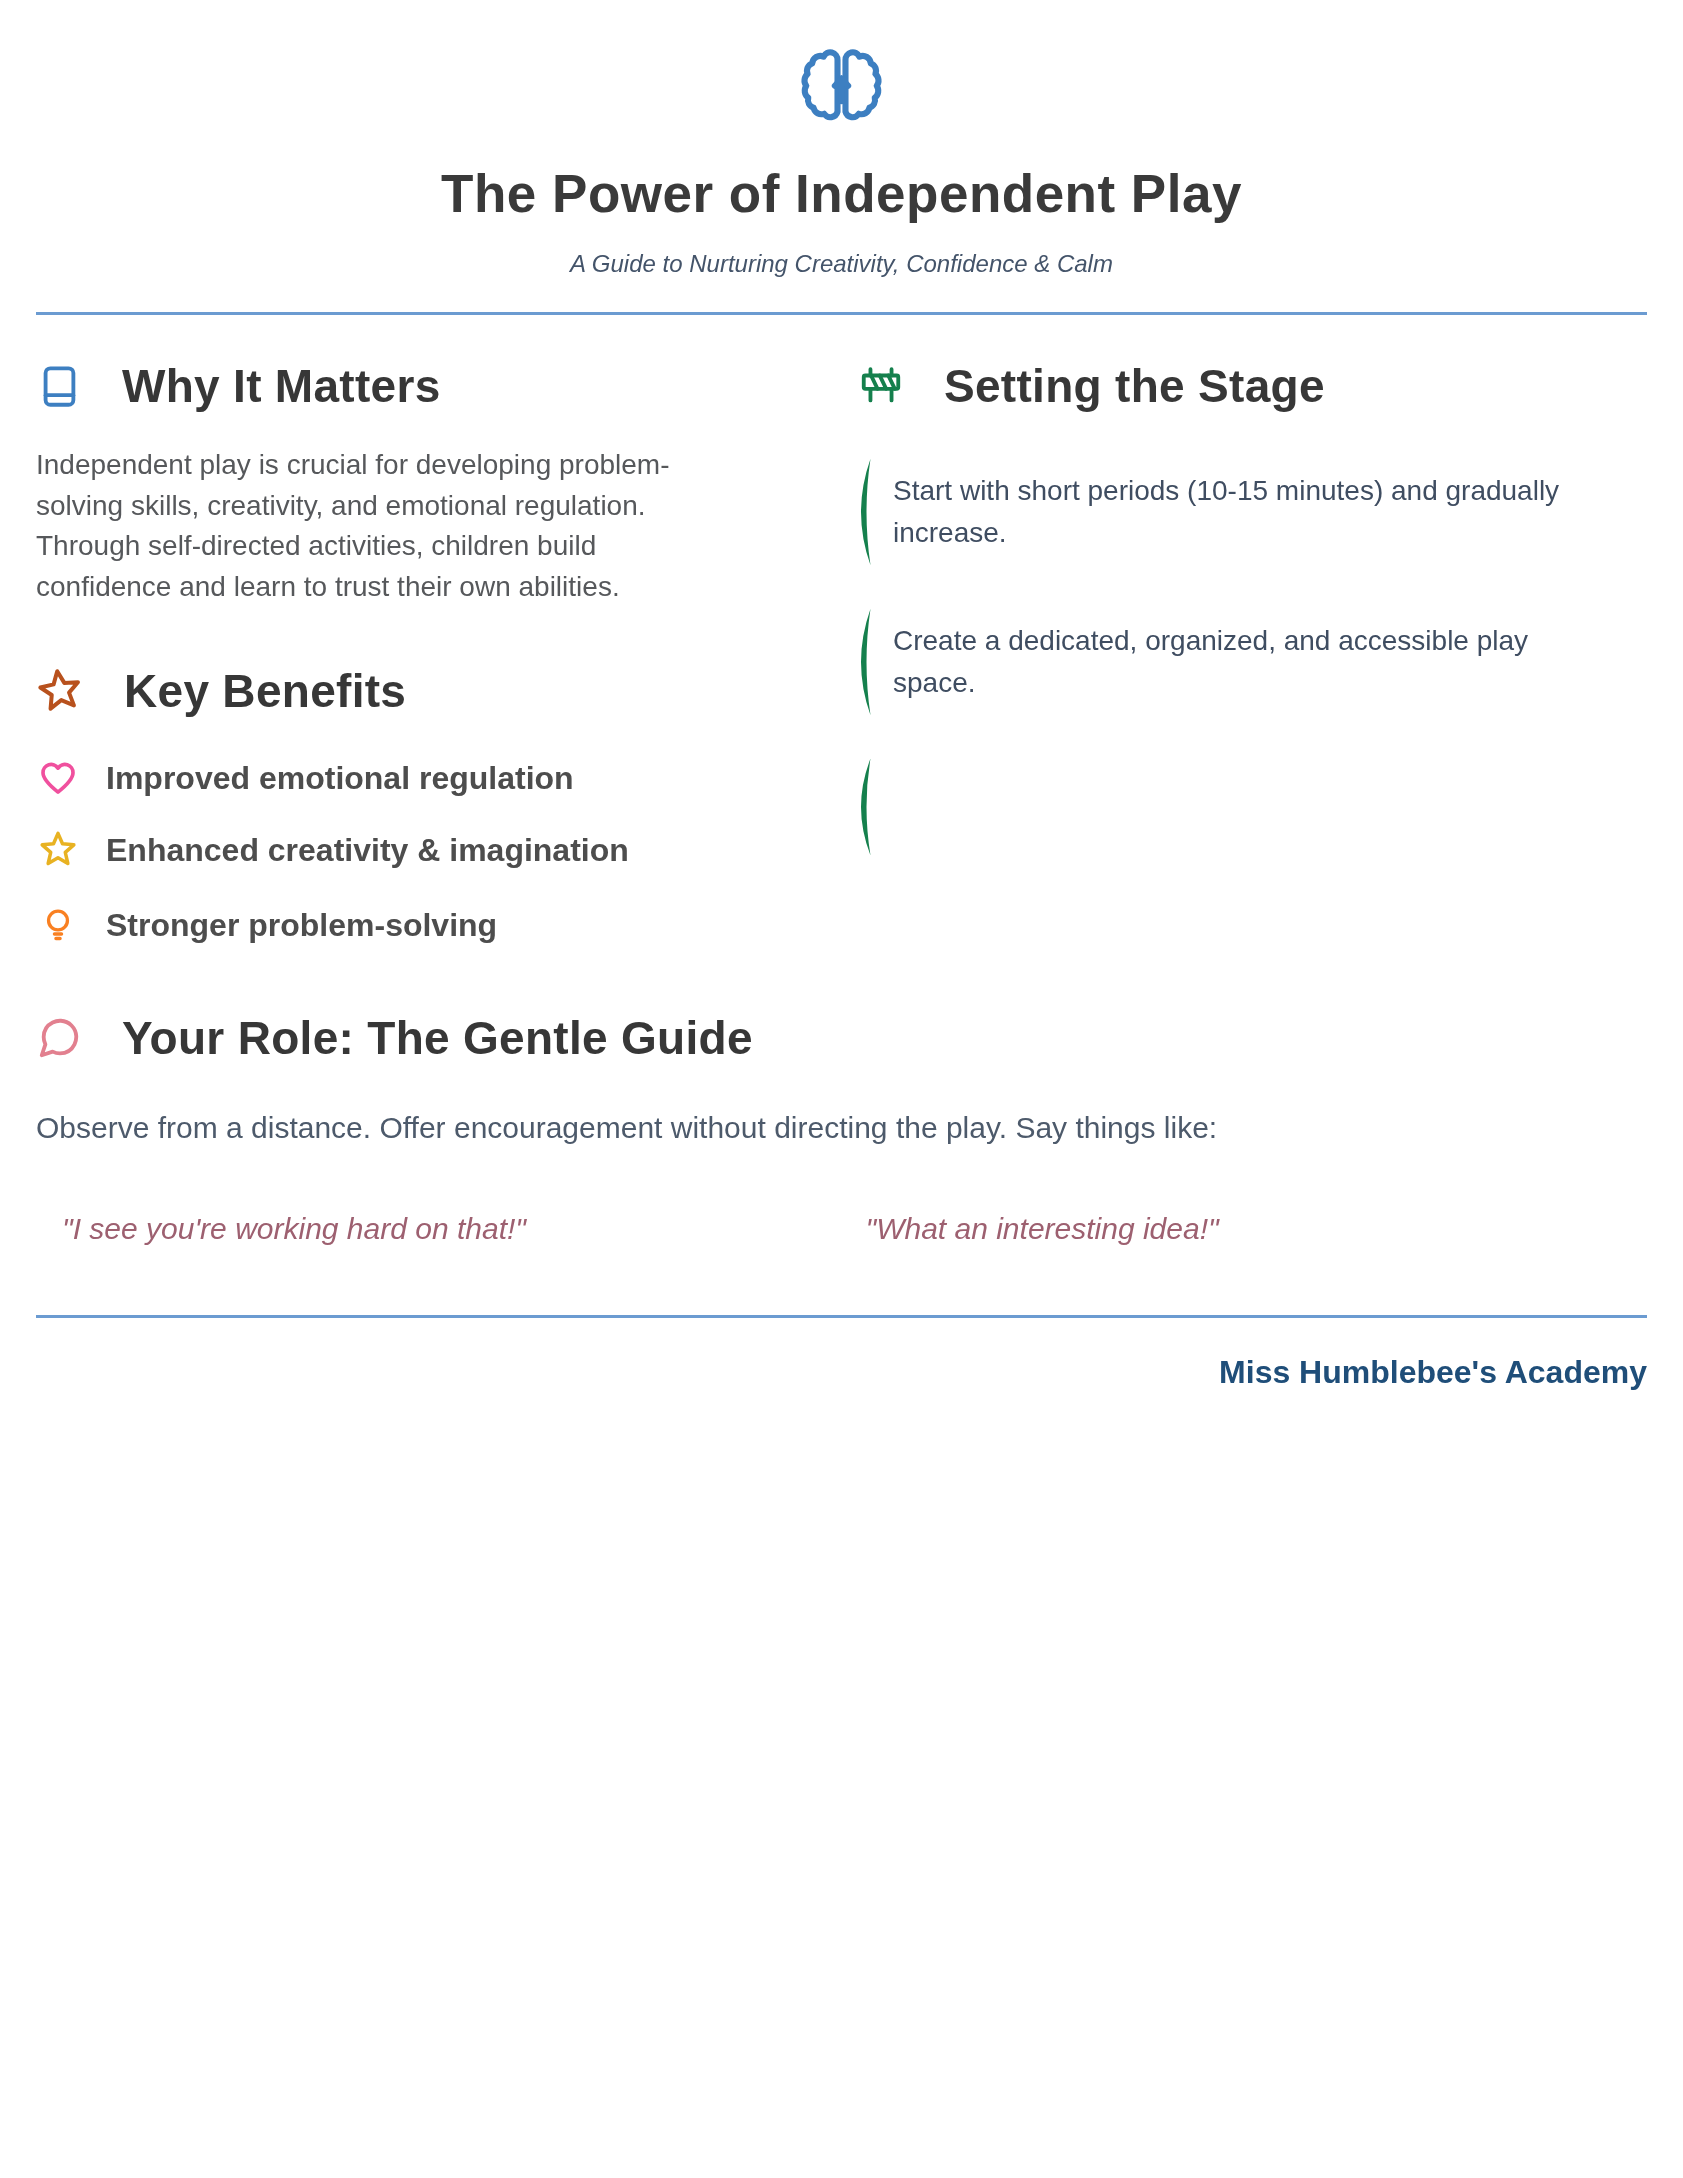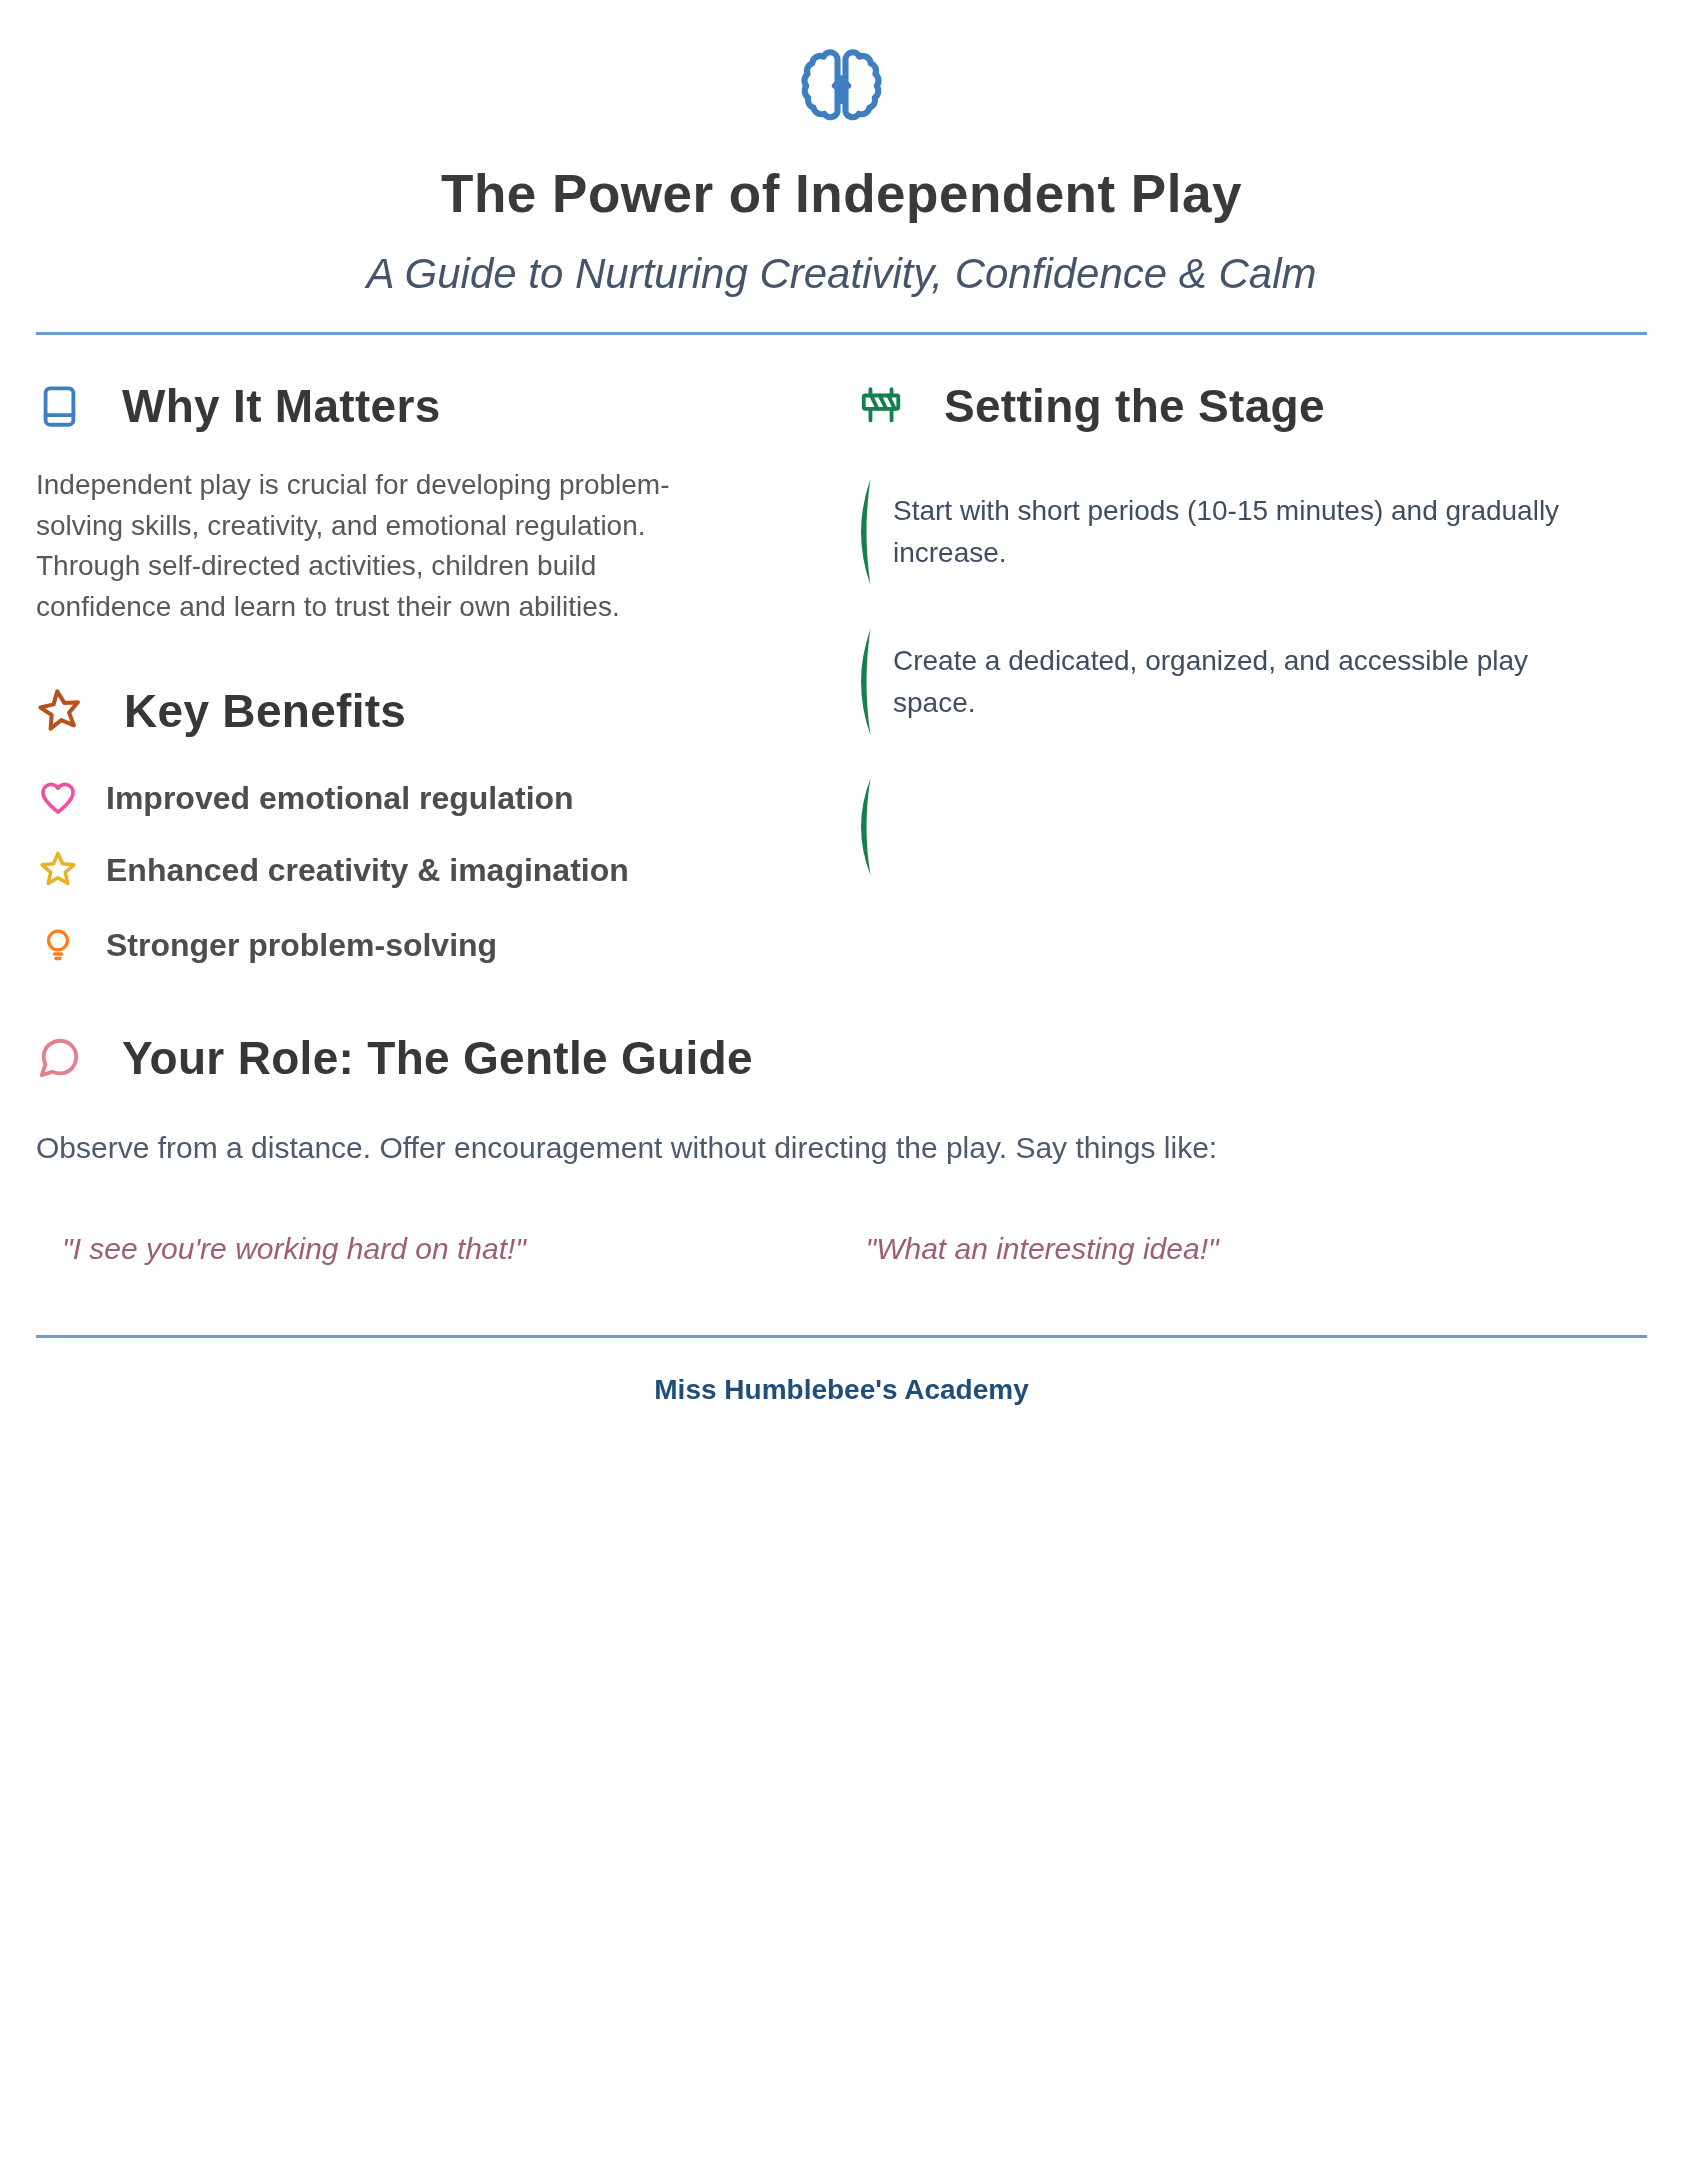--- a/index.html
+++ b/index.html
@@ -20,21 +20,21 @@
   .logo-wrap { text-align: center; margin-bottom: 26px; }
   .page-title {
     text-align: center;
     font-size: 53px;
     font-weight: 700;
     color: #3a3a3a;
     letter-spacing: 0.5px;
   }
   .page-subtitle {
     text-align: center;
-    font-size: 42px;
+    font-size: 24px;
     font-style: italic;
     color: #44546a;
     margin-top: 26px;
   }
   .divider {
     border: none;
     border-top: 3px solid #6b9bd1;
     margin-top: 34px;
   }
   
@@ -94,22 +94,22 @@
     font-size: 30px;
     font-style: italic;
     color: #9d6070;
   }
   .quote.q1 { padding-left: 26px; }
   .quote.q2 { padding-left: 24px; }
   
   .footer-divider { margin-top: 69px; }
   .footer-brand {
     margin-top: 36px;
-    text-align: center;
-    font-size: 28px;
+    text-align: right;
+    font-size: 32px;
     font-weight: 700;
     color: #1f4e79;
   }
   svg { display: block; }
   .tilt { transform: rotate(-8deg); }
 </style>
 </head>
 <body>
 
 <div class="page">

